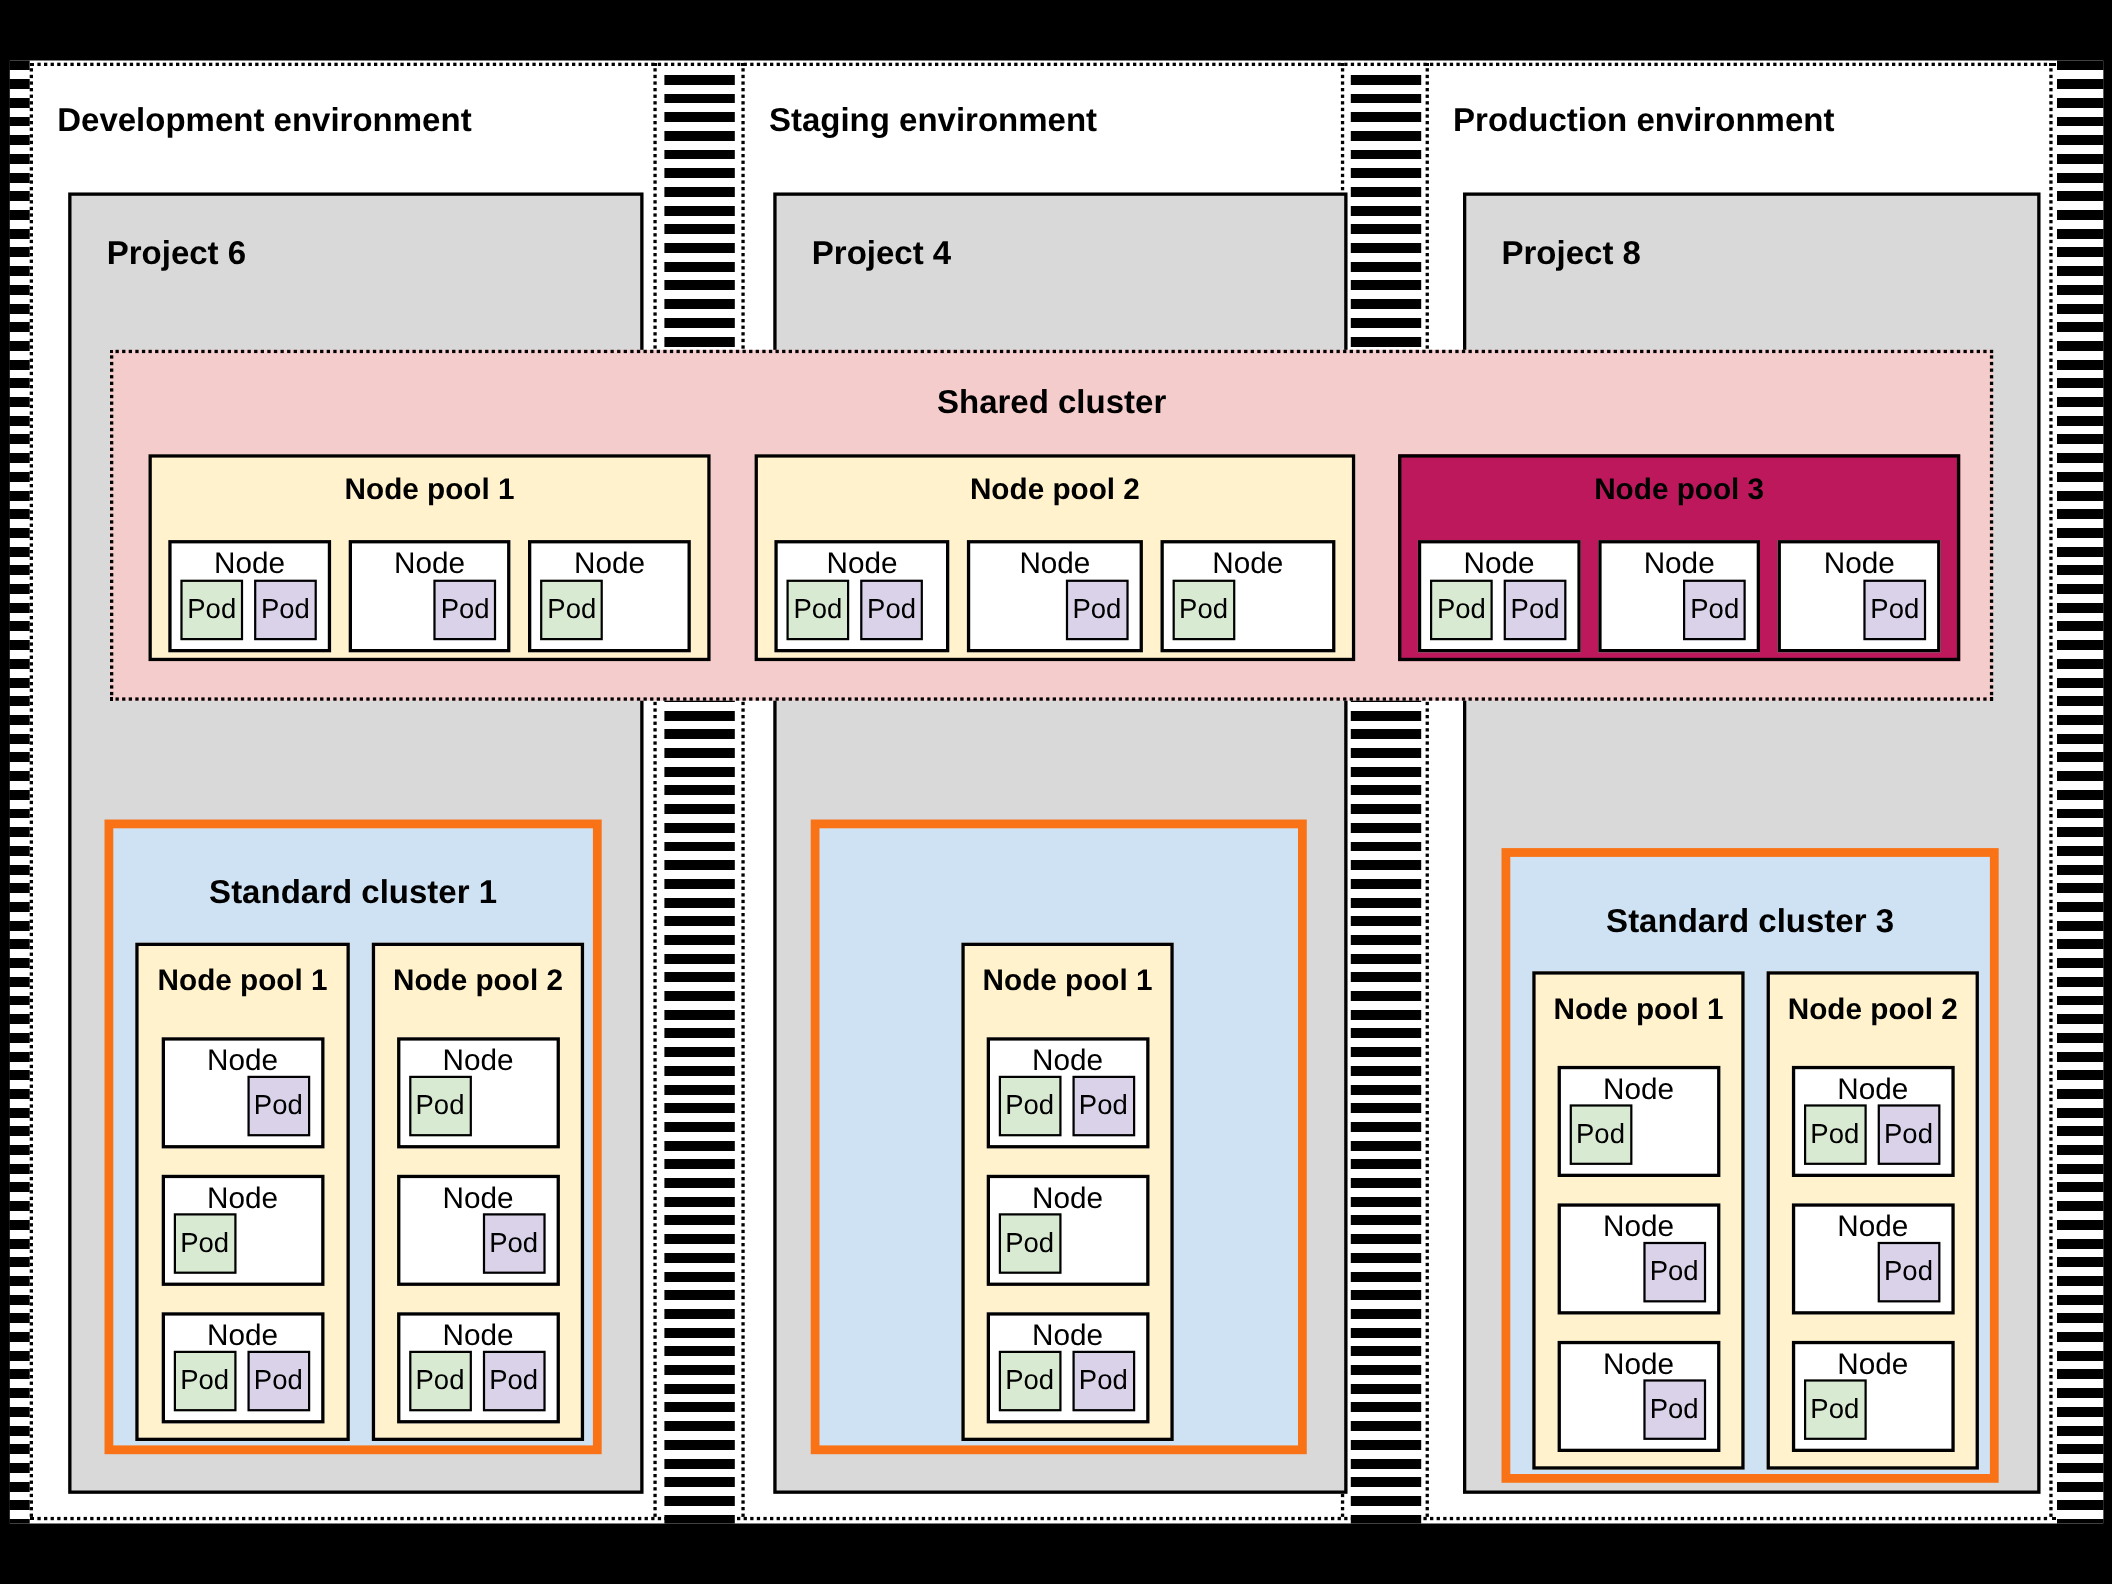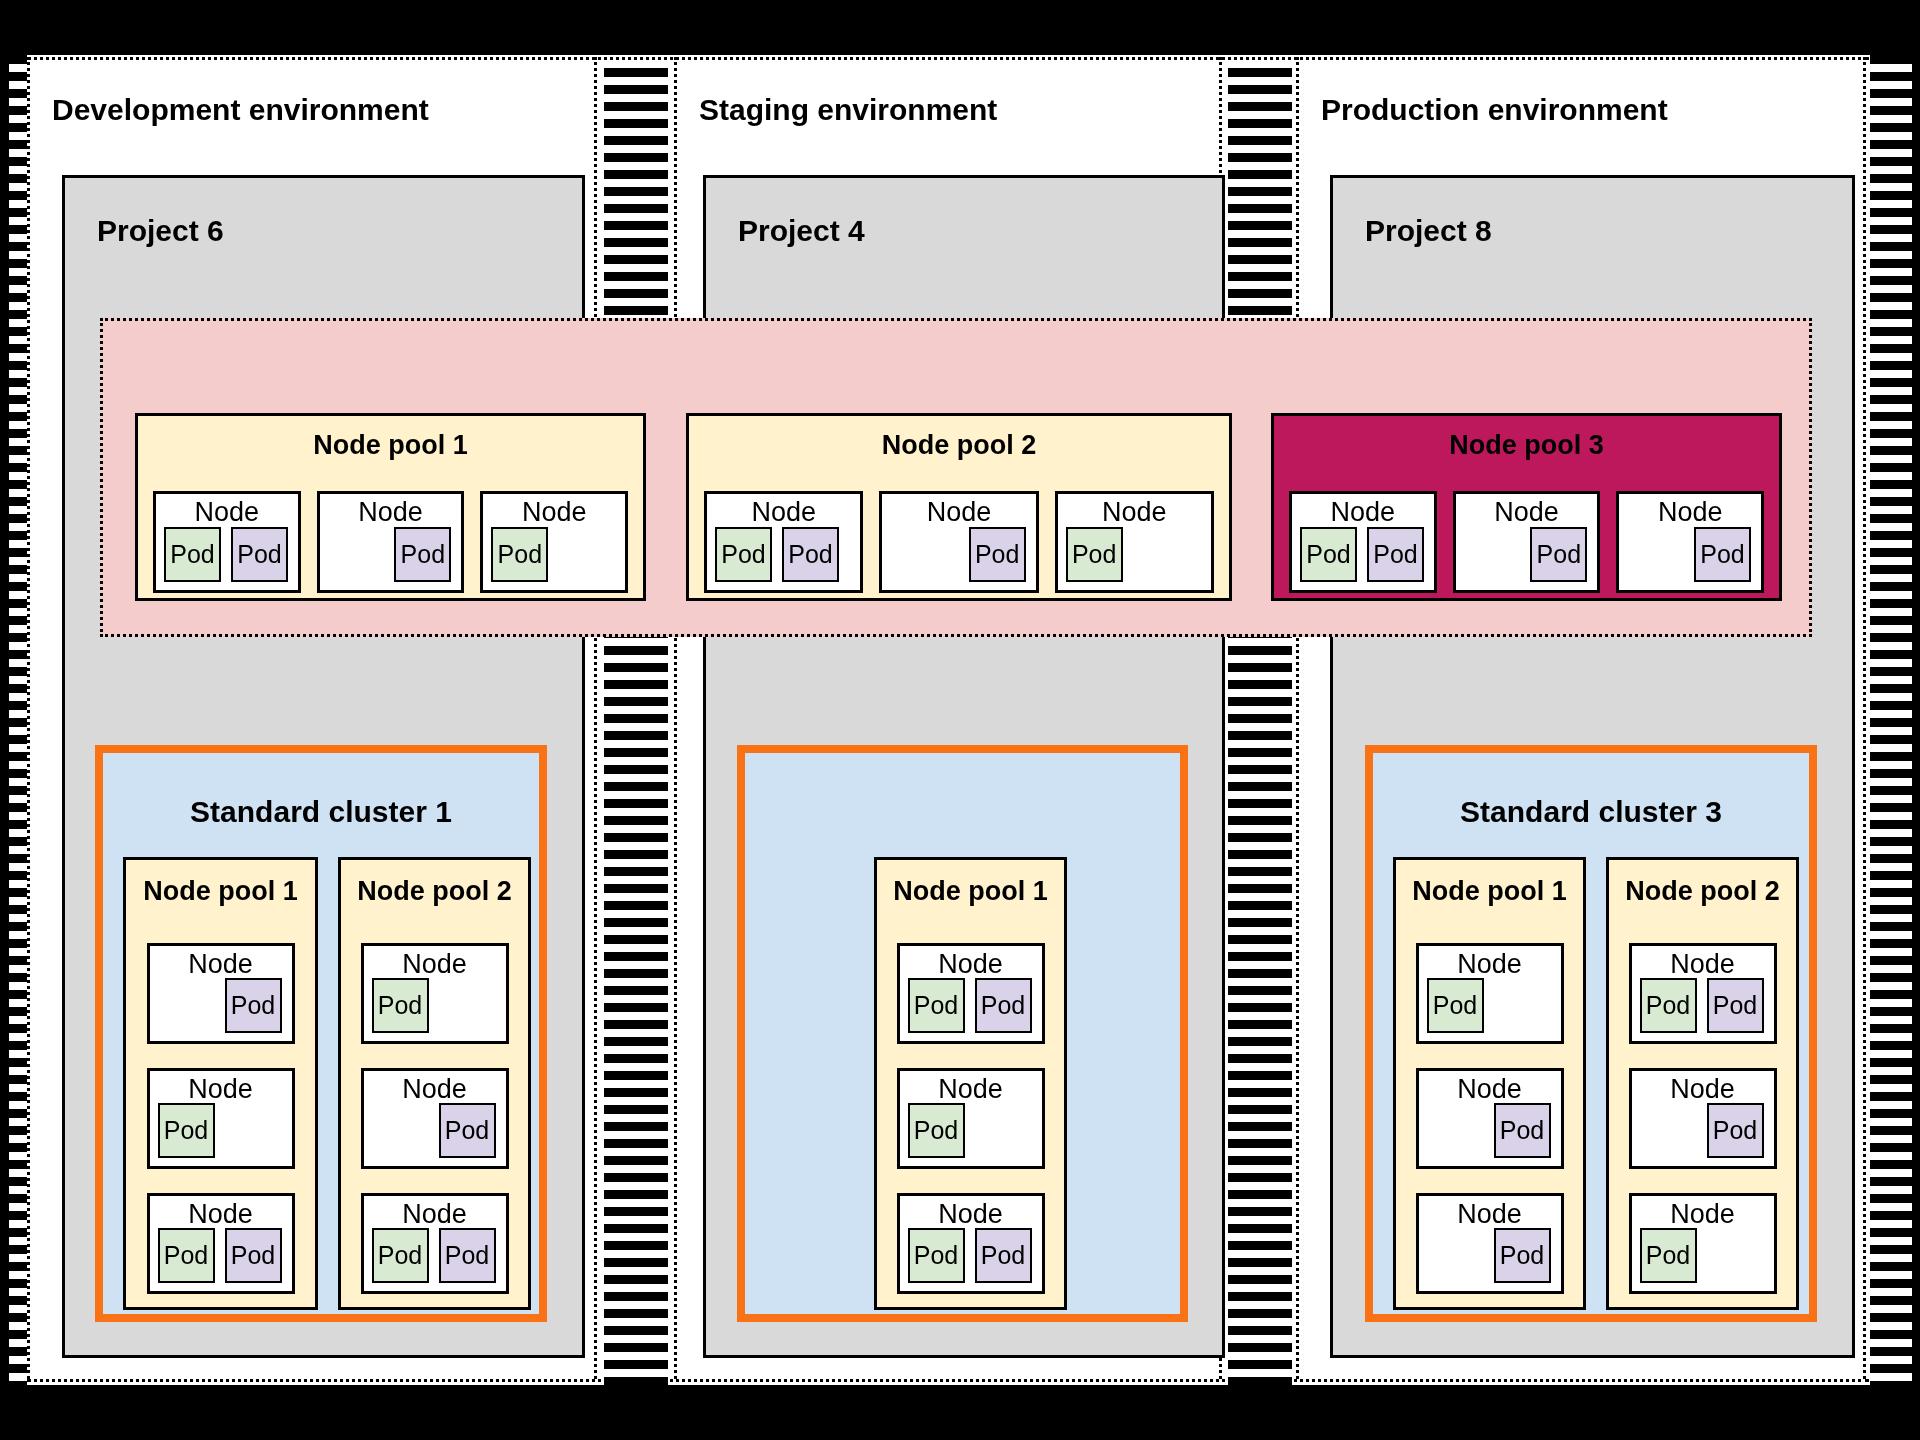--- a/index.html
+++ b/index.html
@@ -278,21 +278,21 @@
             </div>
           </div>
         </div>
       </div>
       <div class="env" style="left: 1287px; top: 2px; width: 570px;">
         <div class="env-title">Production environment</div>
       </div>
       <div class="project" style="background: rgb(217, 217, 217); left: 1321px; top: 120px; width: 525px; height: 1183px;">
         <div class="project-title">Project 8</div>
       </div>
-      <div class="cluster" style="background: rgb(207, 226, 243); left: 1356px; top: 690px; width: 452px; height: 577px;">
+      <div class="cluster" style="background: rgb(207, 226, 243); left: 1356px; top: 716px; width: 452px; height: 577px;">
         <div class="cluster-title">Standard cluster 3</div>
         <div class="pool col" style="background: rgb(255, 242, 204); left: 20px; top: 104px; width: 193px; height: 453px;">
           <div class="pool-title">Node pool 1</div>
           <div class="nodes-col">
             <div class="node">
               <div class="node-label">Node</div>
               <div class="pods left">
                 <div class="pod" style="background: rgb(217, 234, 211);">
                   <div style="display: inline;">Pod</div>
                 </div>
@@ -343,20 +343,21 @@
               <div class="pods left">
                 <div class="pod" style="background: rgb(217, 234, 211);">
                   <div style="display: inline;">Pod</div>
                 </div>
               </div>
             </div>
           </div>
         </div>
       </div>
       <div class="shared" style="background: rgb(244, 204, 204); left: 91px; top: 263px; width: 1712px; height: 319px;">
+        <div class="shared-title">Shared cluster</div>
         <div class="pool row" style="background: rgb(255, 242, 204); left: 32px; top: 92px; width: 511px; height: 188px;">
           <div class="pool-title">Node pool 1</div>
           <div class="nodes-row">
             <div class="node">
               <div class="node-label">Node</div>
               <div class="pods left">
                 <div class="pod" style="background: rgb(217, 234, 211);">
                   <div style="display: inline;">Pod</div>
                 </div>
                 <div class="pod" style="background: rgb(217, 210, 233);">

